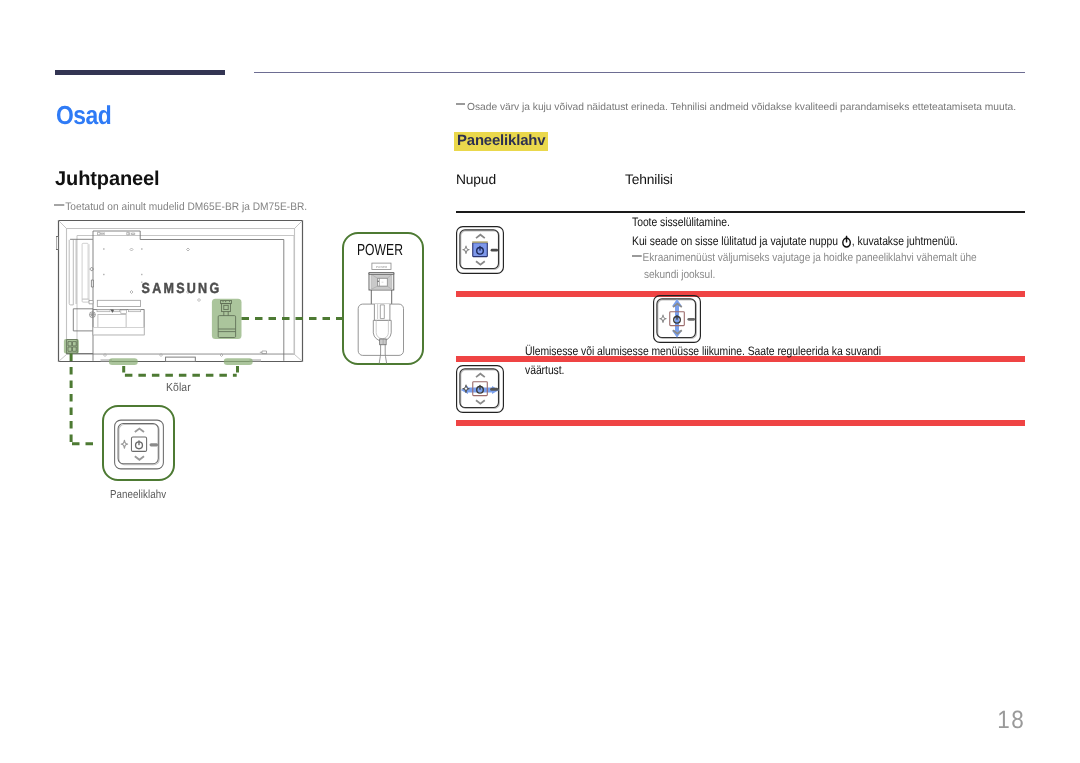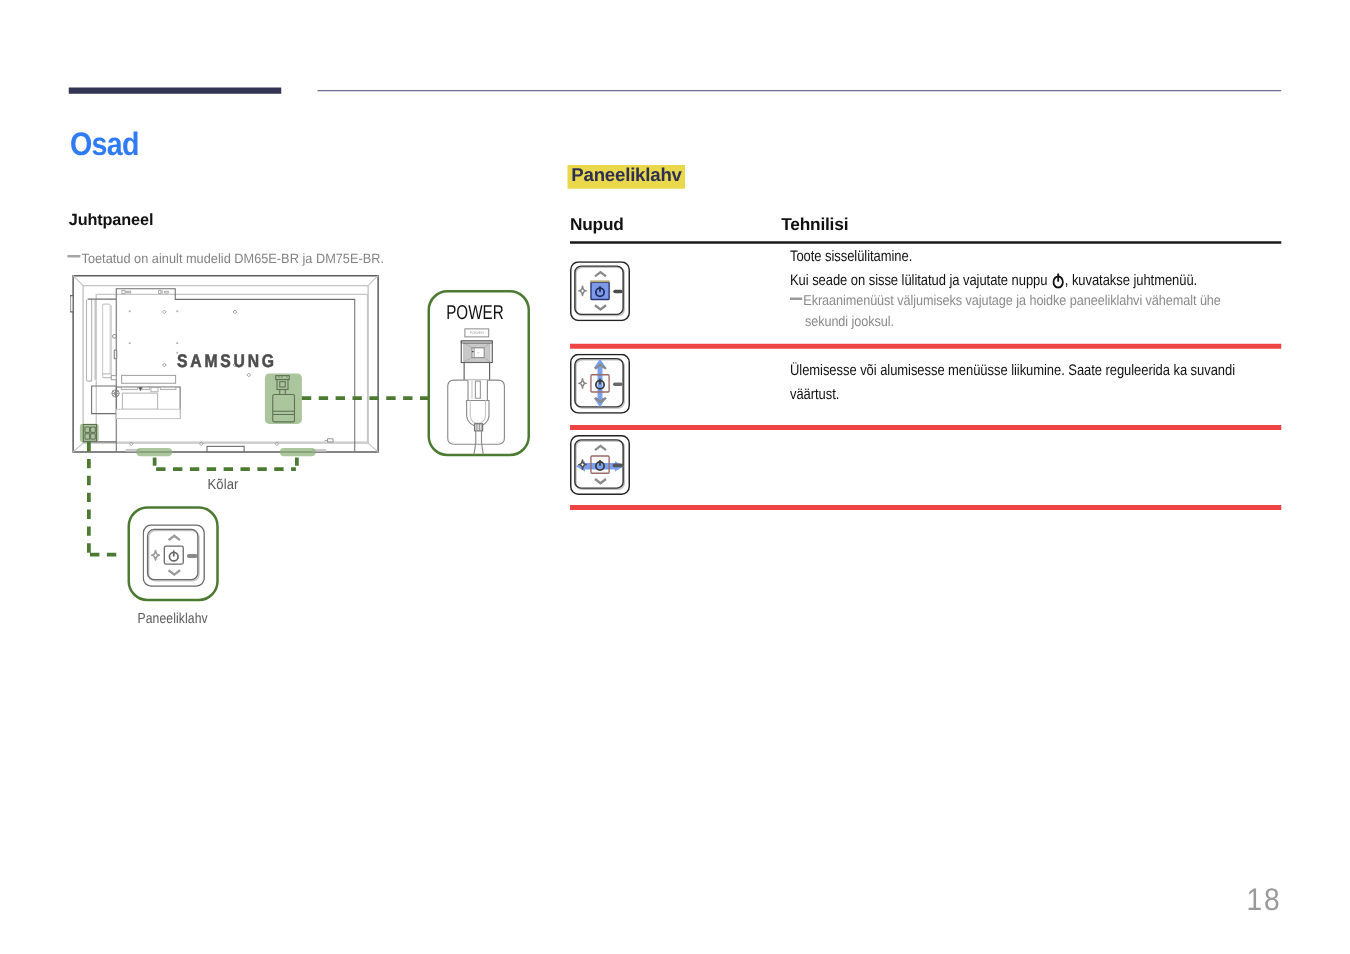--- a/index.html
+++ b/index.html
@@ -6,44 +6,44 @@
   body{width:1080px;height:763px;background:#fff;font-family:"Liberation Sans",sans-serif;overflow:hidden;position:relative;-webkit-font-smoothing:antialiased;text-rendering:geometricPrecision;}
   .page{position:absolute;left:0;top:0;width:1080px;height:610px;}
   .abs{position:absolute;}
 
   
   #rule-thick{left:54.6px;top:69.6px;width:170.4px;height:5.4px;background:#333553;}
   #rule-thin{left:254.4px;top:71.9px;width:770.6px;height:1.5px;background:#6d6d92;}
 
   
   #chapter-title{left:56px;top:100px;font-size:26px;font-weight:700;color:#2f7bf6;letter-spacing:-0.6px;transform:scaleX(0.88);transform-origin:left top;}
-  #section-title{left:55px;top:168px;font-size:13px;font-weight:700;color:#111;letter-spacing:-0.1px;}
+  #section-title{left:55px;top:168px;font-size:20px;font-weight:700;color:#111;letter-spacing:-0.1px;}
   #left-note{left:54.3px;top:200.5px;font-size:10.9px;color:#838383;letter-spacing:0.02px;white-space:nowrap;transform:scaleX(0.935);transform-origin:left top;}
   .dash{display:inline-block;width:11px;height:1.8px;background:#a5a5a5;vertical-align:4px;margin-right:1px;}
   #diagram{left:56px;top:219px;}
   .callout{border:2px solid #4d7a33;border-radius:16px;background:#fff;box-sizing:border-box;}
   #callout-power{left:342px;top:232px;width:82px;height:133px;}
   #callout-power{position:absolute;}
   .callout-title{position:absolute;left:0;right:0;text-align:center;font-size:16px;color:#111;top:8px;letter-spacing:0px;transform:scaleX(0.76) translateX(-4px);}
   .pwr-art{display:block;position:absolute;left:-2px;top:-2px;overflow:visible;}
   #callout-panelkey{left:102px;top:405px;width:73px;height:76px;display:flex;align-items:center;justify-content:center;padding-top:2px;box-sizing:border-box;}
   #label-speaker{left:165.5px;top:381px;font-size:11.6px;color:#5a5a5a;letter-spacing:0.1px;transform:scaleX(0.9);transform-origin:left top;}
   #label-panelkey{left:110.4px;top:487.5px;font-size:11.6px;color:#5a5a5a;letter-spacing:0.1px;transform:scaleX(0.84);transform-origin:left top;}
 
   
   #right-note{left:456px;top:101px;width:600px;font-size:10.25px;color:#787878;letter-spacing:-0.02px;line-height:13px;white-space:nowrap;}
   #right-note .dash{background:#9a9a9a;width:9px;height:1.6px;vertical-align:5px;margin-right:2px;}
   #highlight-title{left:454px;top:132px;font-size:14.9px;font-weight:700;color:#2d3050;background:#ead84c;padding:0px 3px 1px 3px;letter-spacing:-0.15px;line-height:18px;}
   #table{left:456px;top:172px;width:569px;}
-  .thead{display:flex;font-size:13.8px;font-weight:700;color:#111;padding-bottom:6px;letter-spacing:-0.15px;}
+  .thead{display:flex;font-size:13.8px;font-weight:400;color:#111;padding-bottom:24px;letter-spacing:-0.15px;}
   .th-1{width:169px;}
   #table .hrule{height:1.6px;background:#1a1a1a;}
-  .trow{display:flex;border-bottom:4px solid #ef4444;align-items:center;box-sizing:border-box;}
+  .trow{display:flex;border-bottom:6px solid #ef4444;align-items:center;box-sizing:border-box;}
   .trow:nth-child(1){height:84px;}
-  .trow:nth-child(2){height:65px;}
+  .trow:nth-child(2){height:65px;flex-direction:column;}
   .trow:nth-child(3){height:64px;}
   .td-icon{width:175.5px;flex:none;display:flex;align-items:center;position:relative;top:-2px;}
     .td-desc{width:432px;padding:0;position:relative;top:-3px;flex:none;}
   .ln{font-size:12.25px;color:#111;letter-spacing:-0.05px;line-height:19.2px;margin:0;transform:scaleX(0.848);transform-origin:left center;}
   
   .ln.note{font-size:11.45px;color:#8a8a8a;line-height:17.1px;padding-left:13.5px;text-indent:-13.5px;margin-top:-1.2px;transform:scaleX(0.884);transform-origin:left center;}
   .ln.note .dash{background:#9a9a9a;}
   .note-body{display:inline;}
   .inline-power{display:inline-block;vertical-align:-2.5px;margin:0 0 0 1px;}
 
@@ -236,20 +236,21 @@
       <g>
         <circle cx="24.0" cy="24.8" r="3.3" fill="none" stroke="#6a6a6a" stroke-width="1.3"></circle>
         <rect x="23.35" y="19.8" width="1.3" height="5.0" rx="0.6" fill="#6a6a6a"></rect>
       </g>
     </svg>
   </div>
 
   <div class="abs" id="label-speaker">Kõlar</div>
   <div class="abs" id="label-panelkey">Paneeliklahv</div>
 
+  <div class="abs" id="right-note"><span class="dash"></span><span>Osade värv ja kuju võivad näidatust erineda. Tehnilisi andmeid võidakse kvaliteedi parandamiseks etteteatamiseta muuta.</span></div>
   <div class="abs" id="highlight-title">Paneeliklahv</div>
 
   <div class="abs" id="table">
     <div class="thead">
       <div class="th-1">Nupud</div>
       <div>Tehnilisi</div>
     </div>
     <div class="hrule"></div>
     <div id="tbody">
         <div class="trow">

